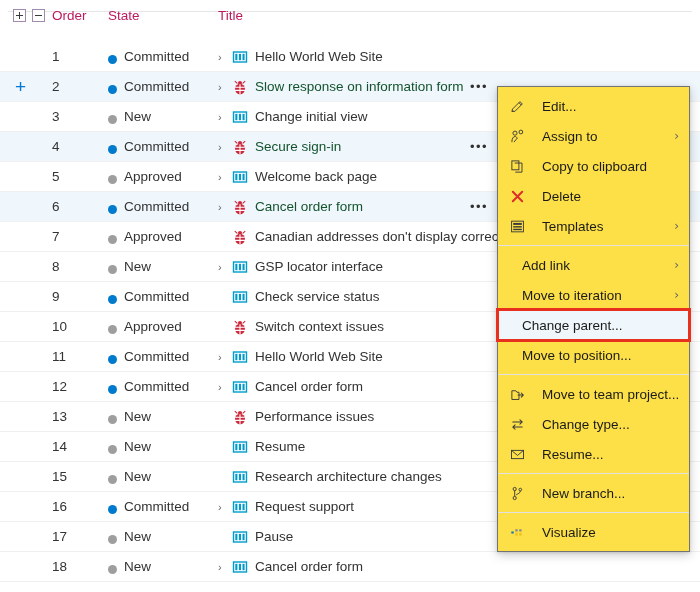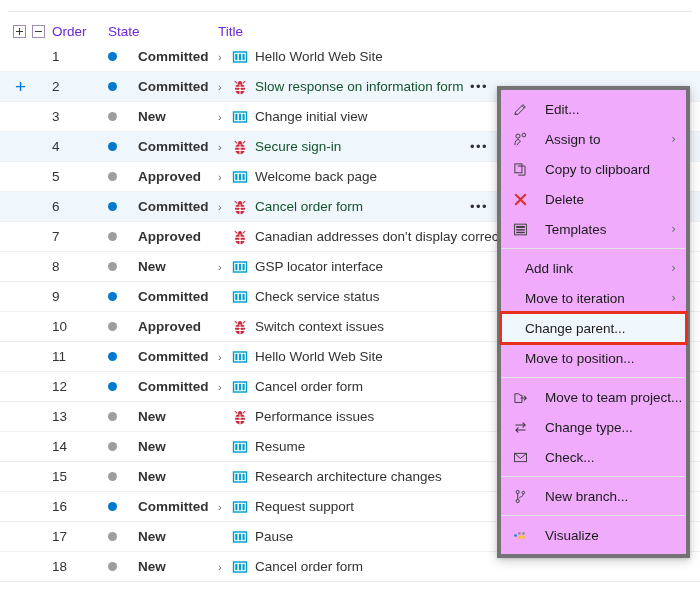--- a/index.html
+++ b/index.html
@@ -25,27 +25,27 @@
   }
   .grid-topline {
     position: absolute;
     left: 8px; top: 11px;
     width: 684px;
     height: 1px;
     background: #e6e6e6;
   }
   .grid-header {
     position: absolute;
-    left: 0; top: 16px;
+    left: 0; top: 0;
     width: 700px;
     height: 30px;
     display: flex;
     align-items: center;
     font-size: 13.5px;
-    color: #6d28d9;
+    color: #be185d;
   }
   .col-expand  { width: 52px; display: flex; align-items: center; padding-left: 13px; box-sizing: border-box; gap: 6px;}
   .col-order   { width: 56px; box-sizing: border-box; }
   .col-state   { width: 105px; box-sizing: border-box; }
   .col-title   { flex: 1; box-sizing: border-box; padding-left: 5px;}
 
   .hdr-btn {
     width: 13px; height: 13px;
     border: 1px solid #a08ab0;
     box-sizing: border-box;
@@ -89,21 +89,21 @@
 
   .row-plus {
     color: #0078d4;
     font-size: 19px;
     line-height: 1;
     font-weight: 300;
     margin-left: 2px;
     cursor: pointer;
   }
 
-  .state { display: flex; align-items: center; gap: 21px; font-weight: bold; }
+  .state { display: flex; align-items: flex-end; gap: 7px; }
   .state-dot {
     width: 9px; height: 9px; border-radius: 50%;
     display: inline-block;
     flex: none;
   }
 
   .title-cell { display: flex; align-items: center; }
   .chev {
     width: 14px;
     color: #666;
@@ -128,22 +128,22 @@
     line-height: 1;
     cursor: pointer;
   }
 
   
   .ctx-menu {
     position: absolute;
     left: 497px;
     top: 86px;
     width: 193px;
-    background: #f0abfc;
-    border: 4px solid #737373;
+    background: #fde047;
+    border: 1px solid #737373;
     box-shadow: 0 3px 10px rgba(0,0,0,0.20), 0 1px 3px rgba(0,0,0,0.12);
     padding: 4px 0;
     box-sizing: border-box;
     font-size: 13.5px;
     color: #1b1b1b;
   }
   .mi {
     height: 30px;
     display: flex;
     align-items: center;
@@ -657,21 +657,21 @@
       </span>
       <span class="mi-label">Change type...</span>
     </div>
     <div class="mi">
       <span class="mi-ico">
         <svg viewBox="0 0 16 16" width="15" height="15">
           <rect x="1.6" y="3.6" width="12.8" height="8.8" fill="none" stroke="#3b3b3b" stroke-width="1"></rect>
           <path d="M1.6 3.6 L8 9 L14.4 3.6" fill="none" stroke="#3b3b3b" stroke-width="1"></path>
         </svg>
       </span>
-      <span class="mi-label">Check...</span>
+      <span class="mi-label">Resume...</span>
     </div>
     <div class="mi-sep"></div>
     <div class="mi">
       <span class="mi-ico">
         <svg viewBox="0 0 16 16" width="15" height="15">
           <circle cx="5" cy="3.2" r="1.7" fill="none" stroke="#3b3b3b" stroke-width="1"></circle>
           <circle cx="5" cy="12.8" r="1.7" fill="none" stroke="#3b3b3b" stroke-width="1"></circle>
           <circle cx="11" cy="3.8" r="1.4" fill="none" stroke="#3b3b3b" stroke-width="1"></circle>
           <path d="M5 4.9 V11.1" stroke="#3b3b3b" stroke-width="1"></path>
           <path d="M11 5.2 C11 8 8.4 8 6.6 9.4" fill="none" stroke="#3b3b3b" stroke-width="1"></path>

